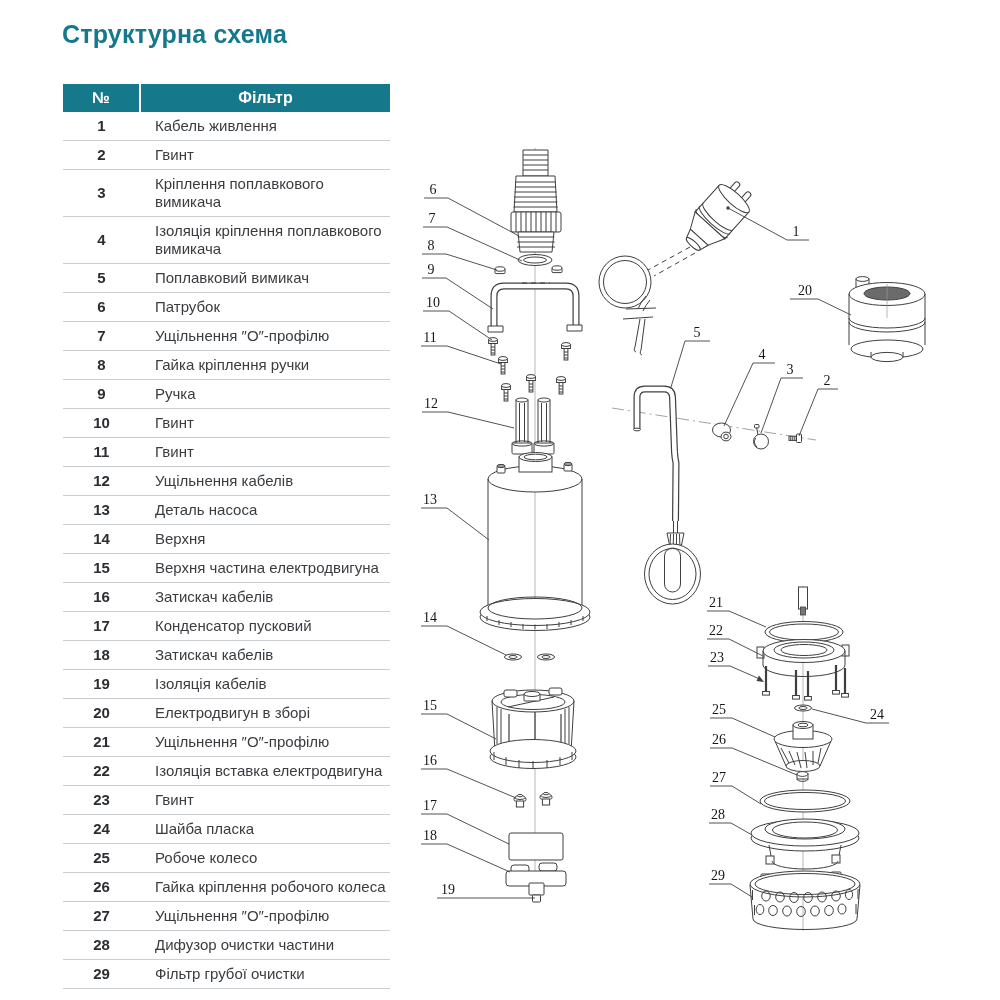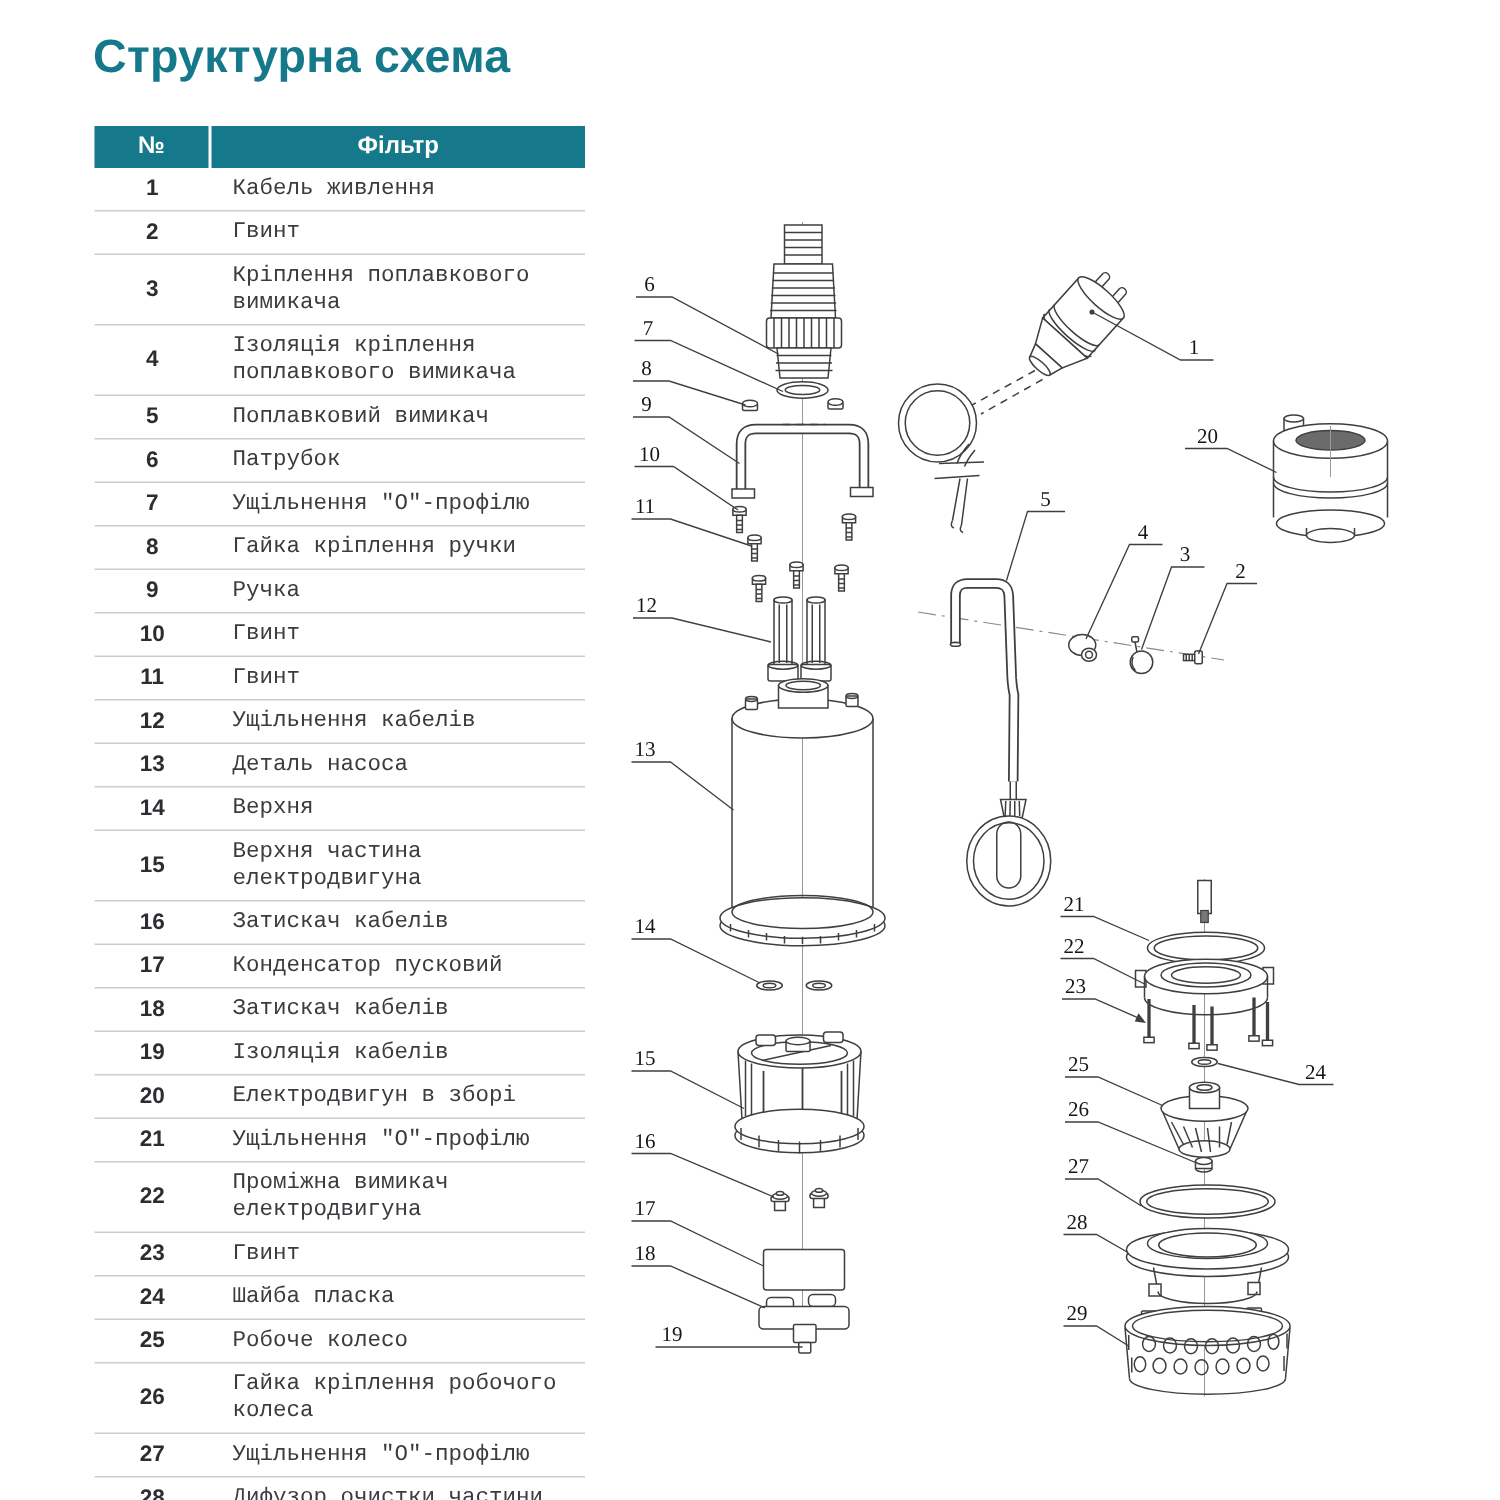--- a/index.html
+++ b/index.html
@@ -1,32 +1,32 @@
 <!DOCTYPE html>
 <html style="--accent: #15798b; --text: #3a3c40; --divider: #c9ced2;"><head>
 <meta charset="utf-8">
 <style>
   :root { --accent:#15798b; --text:#3a3c40; --divider:#c9ced2; }
   * { margin:0; padding:0; box-sizing:border-box; }
   html,body { width:1000px; height:1000px; background:#fff;
     font-family:"Liberation Sans","DejaVu Sans",sans-serif; }
   .page { position:relative; width:1000px; height:1000px; background:#fff; overflow:hidden; }
 
-  .title { position:absolute; left:62px; top:20px; font-size:31px; font-weight:bold;
+  .title { position:absolute; left:62px; top:20px; font-size:25px; font-weight:bold;
     color:var(--accent); letter-spacing:.2px; }
 
   table.parts { position:absolute; left:63px; top:84px; width:327px;
     border-collapse:collapse; table-layout:fixed; }
   table.parts th { background:var(--accent); color:#fff; font-size:16px; font-weight:bold;
     height:28px; text-align:center; vertical-align:middle; }
   table.parts th.no { width:77px; border-right:2px solid #fff; }
   table.parts td { border-bottom:1px solid var(--divider); font-size:15px; color:var(--text);
     padding:5px 0; line-height:18px; vertical-align:middle; }
   table.parts td.no { text-align:center; font-weight:bold; color:#2b2d30; }
-  table.parts td.nm { padding-left:15px; padding-right:4px;font-family:Liberation Mono, monospace; }
+  table.parts td.nm { padding-left:15px; padding-right:4px; }
 
   svg.diagram { position:absolute; left:405px; top:135px; }
   .ln { stroke:#3f3f3f; stroke-width:1; fill:none; }
   .wf { stroke:#3f3f3f; stroke-width:1; fill:#fff; }
   .cl { stroke:#9a9a9a; stroke-width:.7; fill:none; }
   .cl2 { stroke:#8a8a8a; stroke-width:.8; fill:none; stroke-dasharray:12 4 2 4; }
   .dash { stroke:#3f3f3f; stroke-width:1; fill:none; stroke-dasharray:5 4; }
   .leader { stroke:#3f3f3f; stroke-width:.9; fill:none; }
   .tube7 { stroke:#3f3f3f; stroke-width:7; fill:none; }
   .tube4 { stroke:#fff; stroke-width:4.6; fill:none; }
@@ -127,21 +127,21 @@
         <tr>
           <td class="no">20</td>
           <td class="nm">Електродвигун в зборі</td>
         </tr>
         <tr>
           <td class="no">21</td>
           <td class="nm">Ущільнення ″О″-профілю</td>
         </tr>
         <tr>
           <td class="no">22</td>
-          <td class="nm">Проміжна вимикач електродвигуна</td>
+          <td class="nm">Ізоляція вставка електродвигуна</td>
         </tr>
         <tr>
           <td class="no">23</td>
           <td class="nm">Гвинт</td>
         </tr>
         <tr>
           <td class="no">24</td>
           <td class="nm">Шайба пласка</td>
         </tr>
         <tr>

